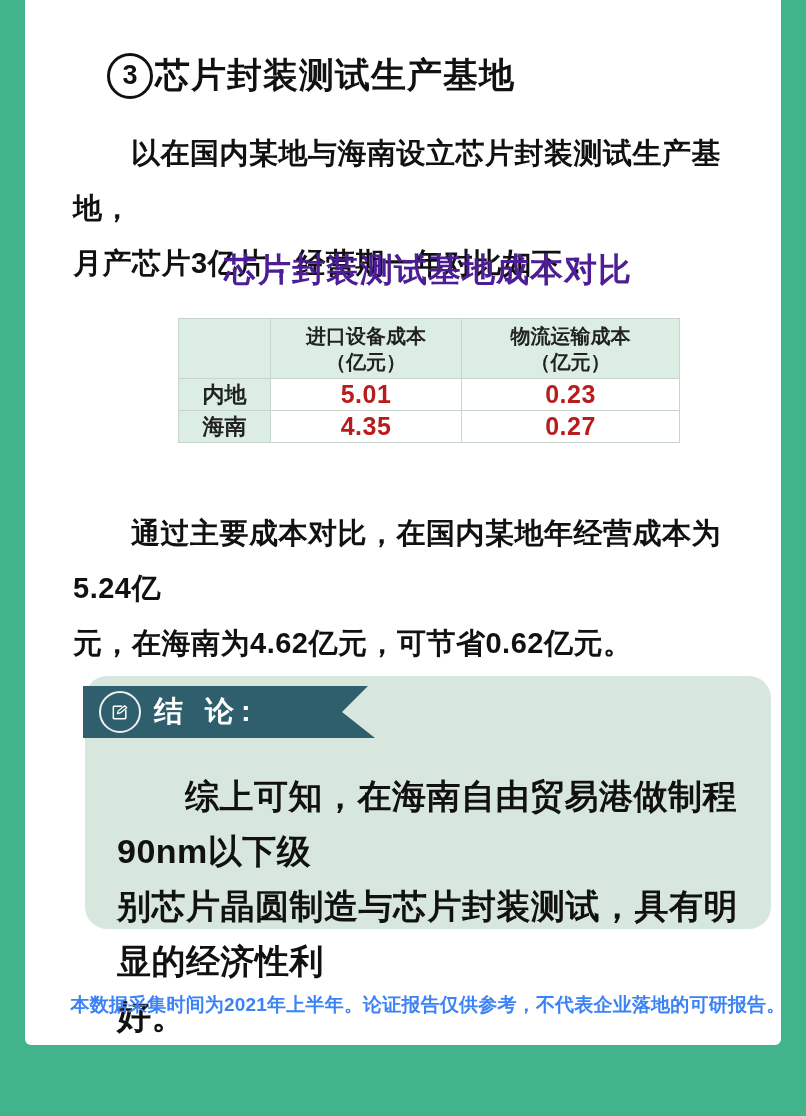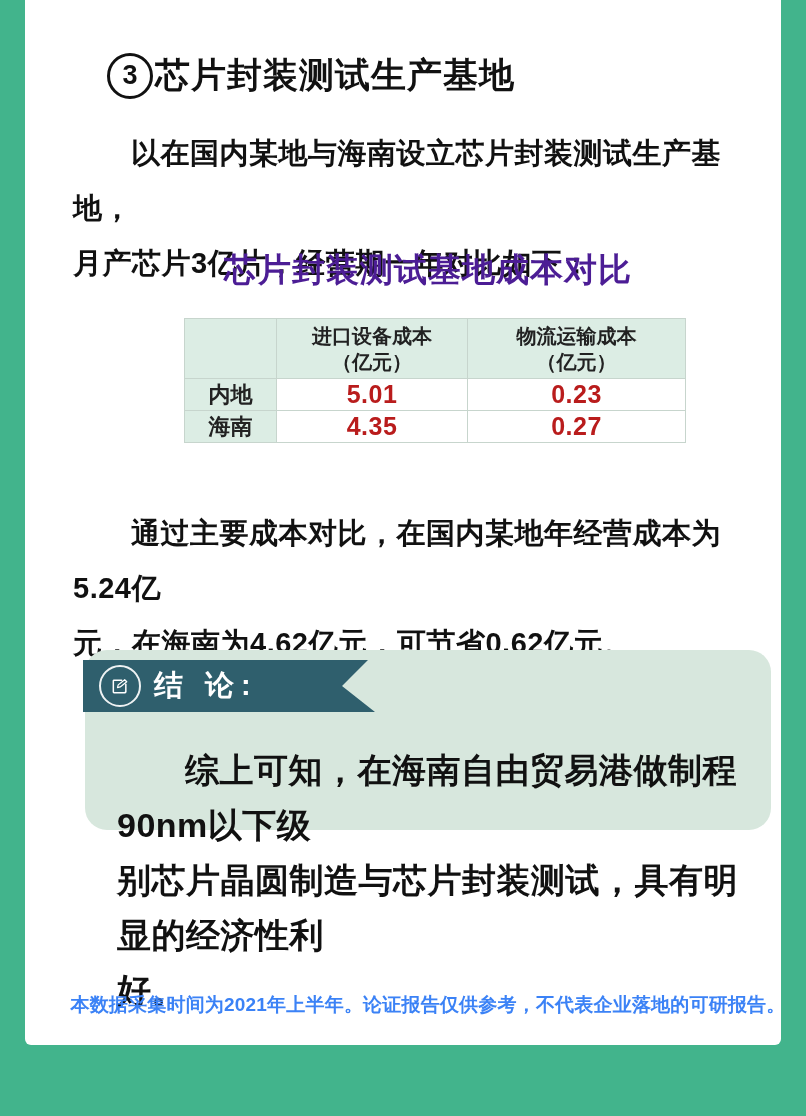--- a/index.html
+++ b/index.html
@@ -24,37 +24,37 @@
   }
   .heading .title{margin-left:2px;font-size:35px;font-weight:900;letter-spacing:1px;}
   
   .para{position:absolute;left:48px;width:690px;color:#111;font-size:29px;font-weight:700;line-height:55px;letter-spacing:0.5px;}
   .para .indent{text-indent:2em;}
   .intro{top:126px;}
   .comparison{top:506px;}
   
   .table-title{position:absolute;left:25px;top:248px;width:756px;text-align:center;font-size:33px;font-weight:900;color:#4c1d95;letter-spacing:1px;}
   table.cost{
-    position:absolute;left:159px;top:318px;width:498px;
+    position:absolute;left:153px;top:318px;width:498px;
     border-collapse:collapse;table-layout:fixed;
   }
   table.cost td,table.cost th{
     border:1px solid #c7d5cd;padding:0;vertical-align:middle;text-align:center;color:#222;
   }
   table.cost .c0{width:91px;}
   table.cost .c1{width:190px;}
   table.cost .c2{width:217px;margin-left:16px;}
   table.cost thead tr{height:60px;}
   table.cost tbody tr{height:32px;}
   table.cost .head-cell{background:#dcede4;font-size:20px;font-weight:700;line-height:26px;}
   table.cost .row-label{background:#dcede4;font-size:22px;font-weight:700;}
   table.cost .val{background:#ffffff;font-size:25px;font-weight:600;color:#b91c1c;letter-spacing:0.5px;}
   
   .conclusion-panel{
-    position:absolute;left:60px;top:650px;width:686px;height:180px;
+    position:absolute;left:60px;top:676px;width:686px;height:253px;
     background:#d7e7dd;border-radius:22px;
   }
   .conclusion-banner{
     position:absolute;left:-2px;top:10px;width:292px;height:52px;
     background:#2f5f6d;
     clip-path:polygon(0 0,97.6% 0,88.7% 50%,100% 100%,0 100%);
     display:flex;align-items:center;
   }
   .banner-icon-circle{
     width:38px;height:38px;border:2px solid rgba(255,255,255,0.92);border-radius:50%;

